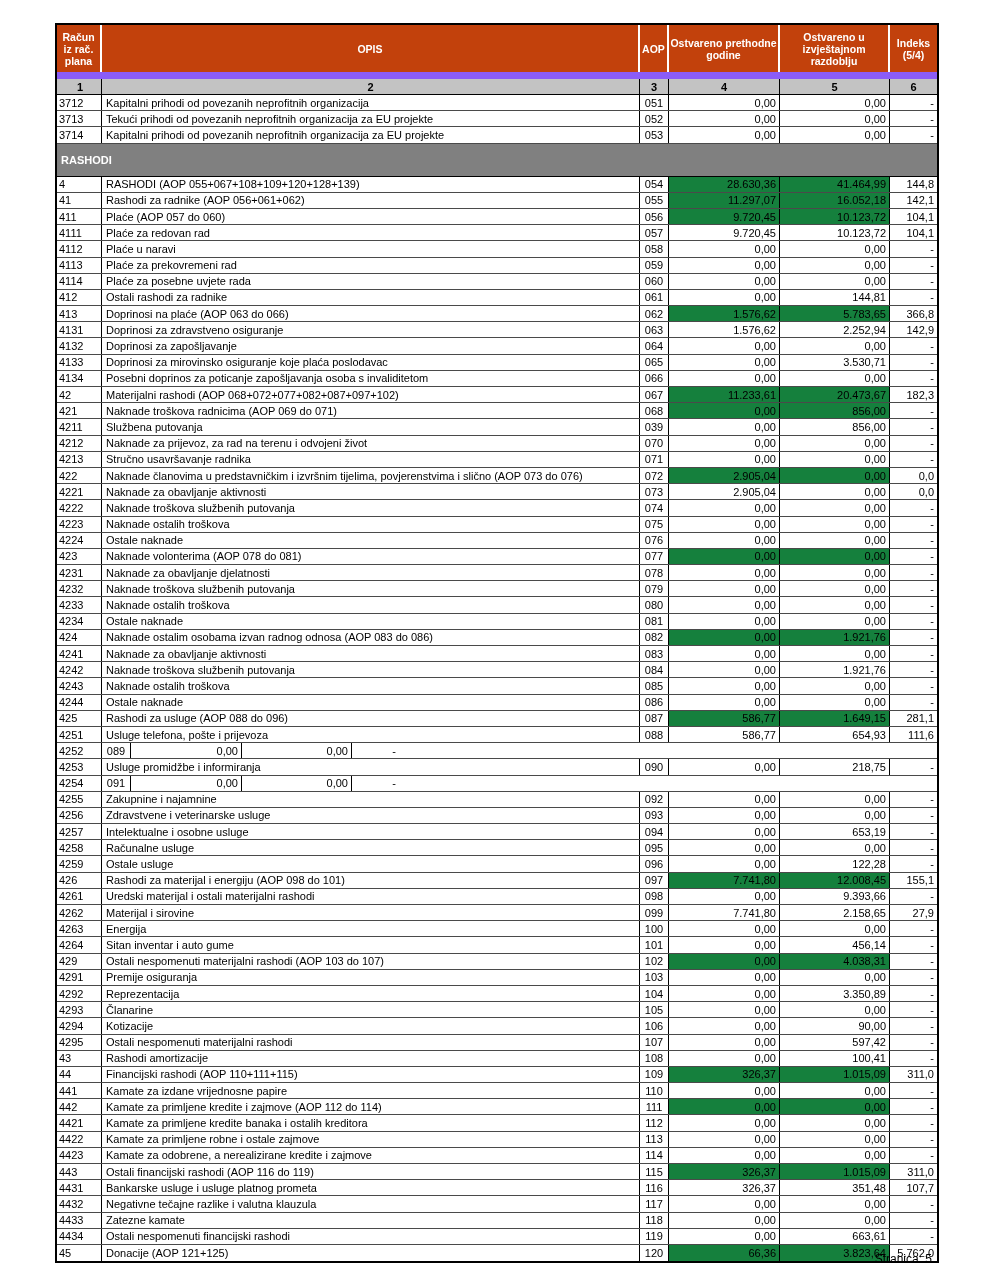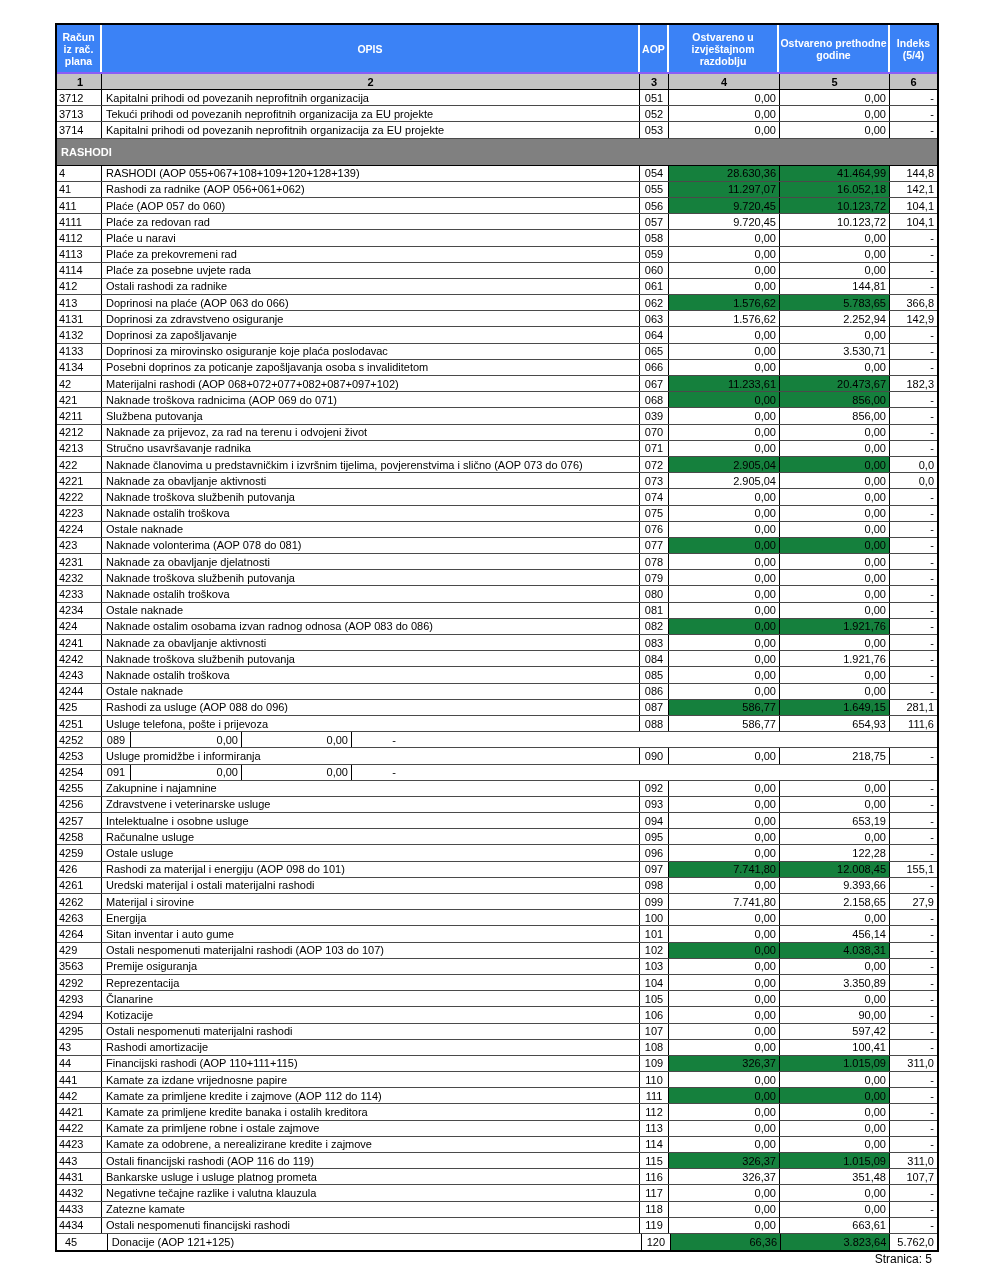--- a/index.html
+++ b/index.html
@@ -6,73 +6,73 @@
   body {
     width:1000px; height:1277px; background:#ffffff; position:relative;
     font-family:"Liberation Sans", sans-serif; color:#000;
     -webkit-font-smoothing:antialiased;
   }
   .table {
     position:absolute; left:55px; top:23px; width:880px;
     border:2px solid #000; box-sizing:content-box; background:#fff;
   }
   
-  .thead { display:flex; background:#3b82f6; border-bottom:2px solid #8b5cf6;justify-content:flex-end; }
+  .thead { display:flex; background:#c2410c; border-bottom:7px solid #8b5cf6;justify-content:flex-end; }
   .thead .cell {
     color:#fff; font-weight:bold; font-size:10.5px; line-height:12px;
     display:flex; align-items:center; justify-content:center; text-align:center;
     white-space:pre-line; height:47px; box-sizing:border-box;
     border-right:2px solid #fff; padding:0 1px; overflow:hidden;
   }
   .thead .cell:last-child { border-right:none; }
   
   .numrow { display:flex; background:#C3C3C3; border-bottom:1px solid #000; }
   .numrow .cell {
     font-weight:bold; font-size:11px; height:15px; box-sizing:border-box;
     display:flex; align-items:center; justify-content:center;
     border-right:1px solid #000;
   }
   .numrow .cell:last-child { border-right:none; }
   
   .trow { display:flex; height:16.2px; box-sizing:border-box; border-bottom:1px solid #4a4a4a; background:#fff; }
-  .trow:last-child { border-bottom:none;padding-left:6px; }
+  .trow:last-child { border-bottom:none; }
   .cell { box-sizing:border-box; font-size:11px; display:flex; align-items:center; overflow:hidden; white-space:nowrap; }
   .c1 { width:45px;  padding-left:2px;  border-right:1px solid #000; }
   .c2 { width:538px; padding-left:4px;  border-right:1px solid #000; }
   .c3 { width:29px;  justify-content:center; border-right:1px solid #000; }
   .c4 { width:111px; justify-content:flex-end; padding-right:3px; border-right:1px solid #000; }
   .c5 { width:110px; justify-content:flex-end; padding-right:3px; border-right:1px solid #000; }
   .c6 { width:47px;  justify-content:flex-end; padding-right:3px; }
   .sh { background:#15803d; }
   .section-row {
     background:#808080; color:#fff; font-weight:bold; font-size:11px;
     padding-left:4px; display:flex; align-items:center;
-    height:27px; box-sizing:border-box; border-bottom:1px solid #000;
+    height:33px; box-sizing:border-box; border-bottom:1px solid #000;
   }
   
   .footer {
     position:absolute; top:1252px; right:68px; font-size:12px; color:#000;
   }
 </style>
 </head>
 <body>
 
 <div class="page">
   <div class="table">
     <div class="thead">
       <div class="cell c1">Račun
 iz rač.
 plana</div>
       <div class="cell c2">OPIS</div>
       <div class="cell c3">AOP</div>
+      <div class="cell c4">Ostvareno prethodne
+godine</div>
       <div class="cell c5">Ostvareno u
 izvještajnom
 razdoblju</div>
-      <div class="cell c4">Ostvareno prethodne
-godine</div>
       <div class="cell c6">Indeks
 (5/4)</div>
     </div>
     <div class="numrow">
       <div class="cell c1">1</div>
       <div class="cell c2" style="justify-content:center; padding-left:0;">2</div>
       <div class="cell c3">3</div>
       <div class="cell c4" style="justify-content:center; padding-right:0;">4</div>
       <div class="cell c5" style="justify-content:center; padding-right:0;">5</div>
       <div class="cell c6" style="justify-content:center; padding-right:0;">6</div>
@@ -487,21 +487,21 @@
         </div>
         <div class="trow">
           <div class="cell c1">429</div>
           <div class="cell c2">Ostali nespomenuti materijalni rashodi (AOP 103 do 107)</div>
           <div class="cell c3">102</div>
           <div class="cell c4 sh">0,00</div>
           <div class="cell c5 sh">4.038,31</div>
           <div class="cell c6">-</div>
         </div>
         <div class="trow">
-          <div class="cell c1">3563</div>
+          <div class="cell c1">4291</div>
           <div class="cell c2">Premije osiguranja</div>
           <div class="cell c3">103</div>
           <div class="cell c4">0,00</div>
           <div class="cell c5">0,00</div>
           <div class="cell c6">-</div>
         </div>
         <div class="trow">
           <div class="cell c1">4292</div>
           <div class="cell c2">Reprezentacija</div>
           <div class="cell c3">104</div>

